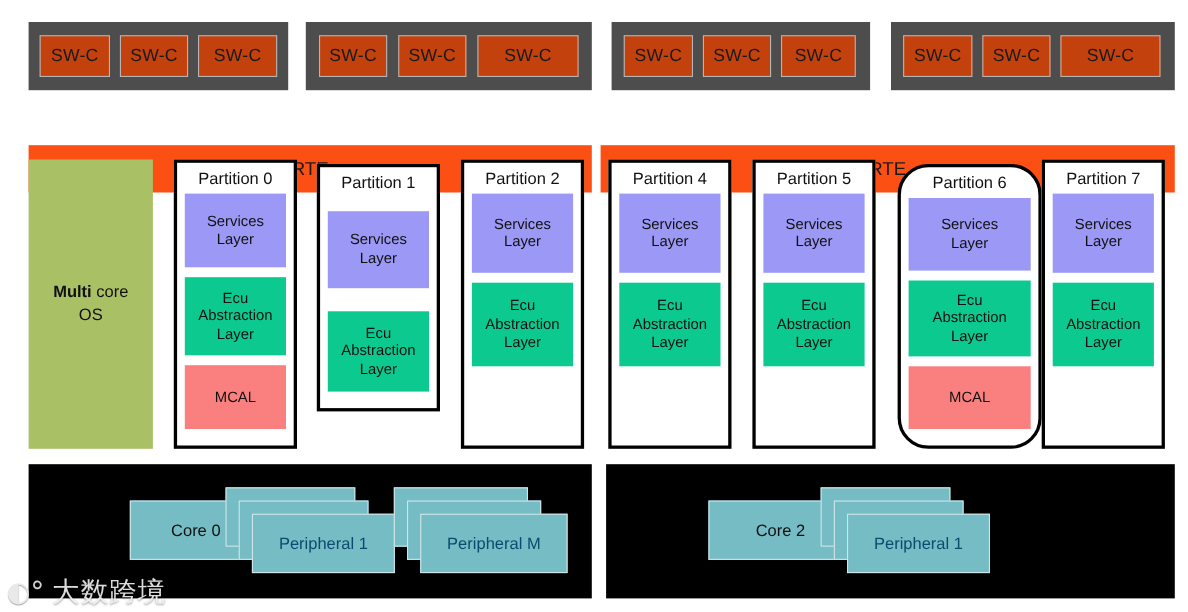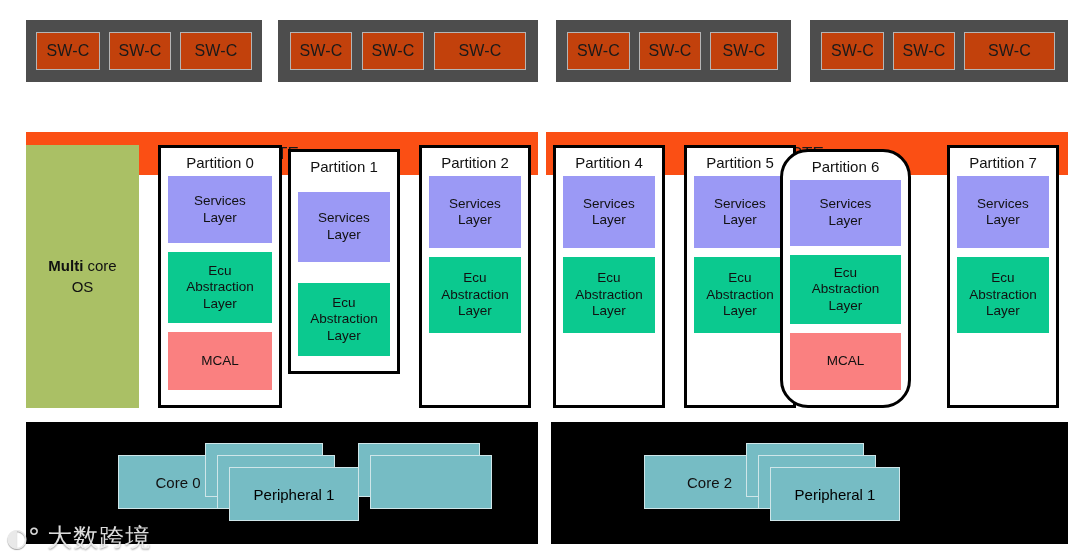--- a/index.html
+++ b/index.html
@@ -96,21 +96,21 @@
   }
   .periph-stack{position:absolute;}
   .periph-card{
     position:absolute;
     background:#76bcc4;
     border:1px solid #cfe6e9;
     box-sizing:border-box;
   }
   .periph-card.top{
     display:flex;align-items:center;justify-content:center;
-    font-size:15px;color:#000000;
+    font-size:15px;color:#0c4a6e;
     white-space:nowrap;
   }
 
   
   .watermark{
     position:absolute;
     left:6px;bottom:2px;
     display:flex;align-items:center;
     gap:7px;
     opacity:.92;
@@ -161,21 +161,21 @@
   <div class="rte" style="left:26px;top:97px;width:512px;height:43px;">RTE</div>
   <div class="rte" style="left:546px;top:97px;width:522px;height:43px;">RTE</div>
 
   <div class="os-block" style="left:26px;top:145px;width:113px;height:263px;">
     <div>
       <span class="b">Multi</span><span> core</span><br>
       <span>OS</span>
     </div>
   </div>
 
-  <div class="partition" style="left:158px;top:145px;width:124px;height:263px;">
+  <div class="partition" style="left:158px;top:145px;width:112px;height:263px;">
     <div class="partition-title">Partition 0</div>
     <div class="layer services">
       <div><span>Services</span><br><span>Layer</span></div>
     </div>
     <div class="layer ecuabs">
       <div><span>Ecu</span><br><span>Abstraction</span><br><span>Layer</span></div>
     </div>
     <div class="layer mcal">
       <span>MCAL</span>
     </div>
@@ -214,21 +214,21 @@
   <div class="partition" style="left:684px;top:145px;width:112px;height:263px;">
     <div class="partition-title">Partition 5</div>
     <div class="layer services">
       <div><span>Services</span><br><span>Layer</span></div>
     </div>
     <div class="layer ecuabs">
       <div><span>Ecu</span><br><span>Abstraction</span><br><span>Layer</span></div>
     </div>
   </div>
 
-  <div class="partition" style="left:780px;top:149px;width:131px;height:259px;border-radius:28px;">
+  <div class="partition" style="left:816px;top:149px;width:131px;height:259px;border-radius:28px;">
     <div class="partition-title">Partition 6</div>
     <div class="layer services">
       <div><span>Services</span><br><span>Layer</span></div>
     </div>
     <div class="layer ecuabs">
       <div><span>Ecu</span><br><span>Abstraction</span><br><span>Layer</span></div>
     </div>
     <div class="layer mcal">
       <span>MCAL</span>
     </div>
@@ -250,20 +250,21 @@
 
   <div class="periph-stack" style="left:205px;top:443px;width:160px;height:78px;">
     <div class="periph-card" style="left:0px;top:0px;width:118px;height:54px;"></div>
     <div class="periph-card" style="left:12px;top:12px;width:118px;height:54px;"></div>
     <div class="periph-card top" style="left:24px;top:24px;width:130px;height:54px;">Peripheral 1</div>
   </div>
 
   <div class="periph-stack" style="left:358px;top:443px;width:165px;height:78px;">
     <div class="periph-card" style="left:0px;top:0px;width:122px;height:54px;"></div>
     <div class="periph-card" style="left:12px;top:12px;width:122px;height:54px;"></div>
+    <div class="periph-card top" style="left:24px;top:24px;width:134px;height:54px;">Peripheral M</div>
   </div>
 
   <div class="hw" style="left:551px;top:422px;width:517px;height:122px;"></div>
 
   <div class="core" style="left:604px;top:455px;width:131px;height:54px;">Core 2</div>
 
   <div class="periph-stack" style="left:746px;top:443px;width:160px;height:78px;">
     <div class="periph-card" style="left:0px;top:0px;width:118px;height:54px;"></div>
     <div class="periph-card" style="left:12px;top:12px;width:118px;height:54px;"></div>
     <div class="periph-card top" style="left:24px;top:24px;width:130px;height:54px;">Peripheral 1</div>

